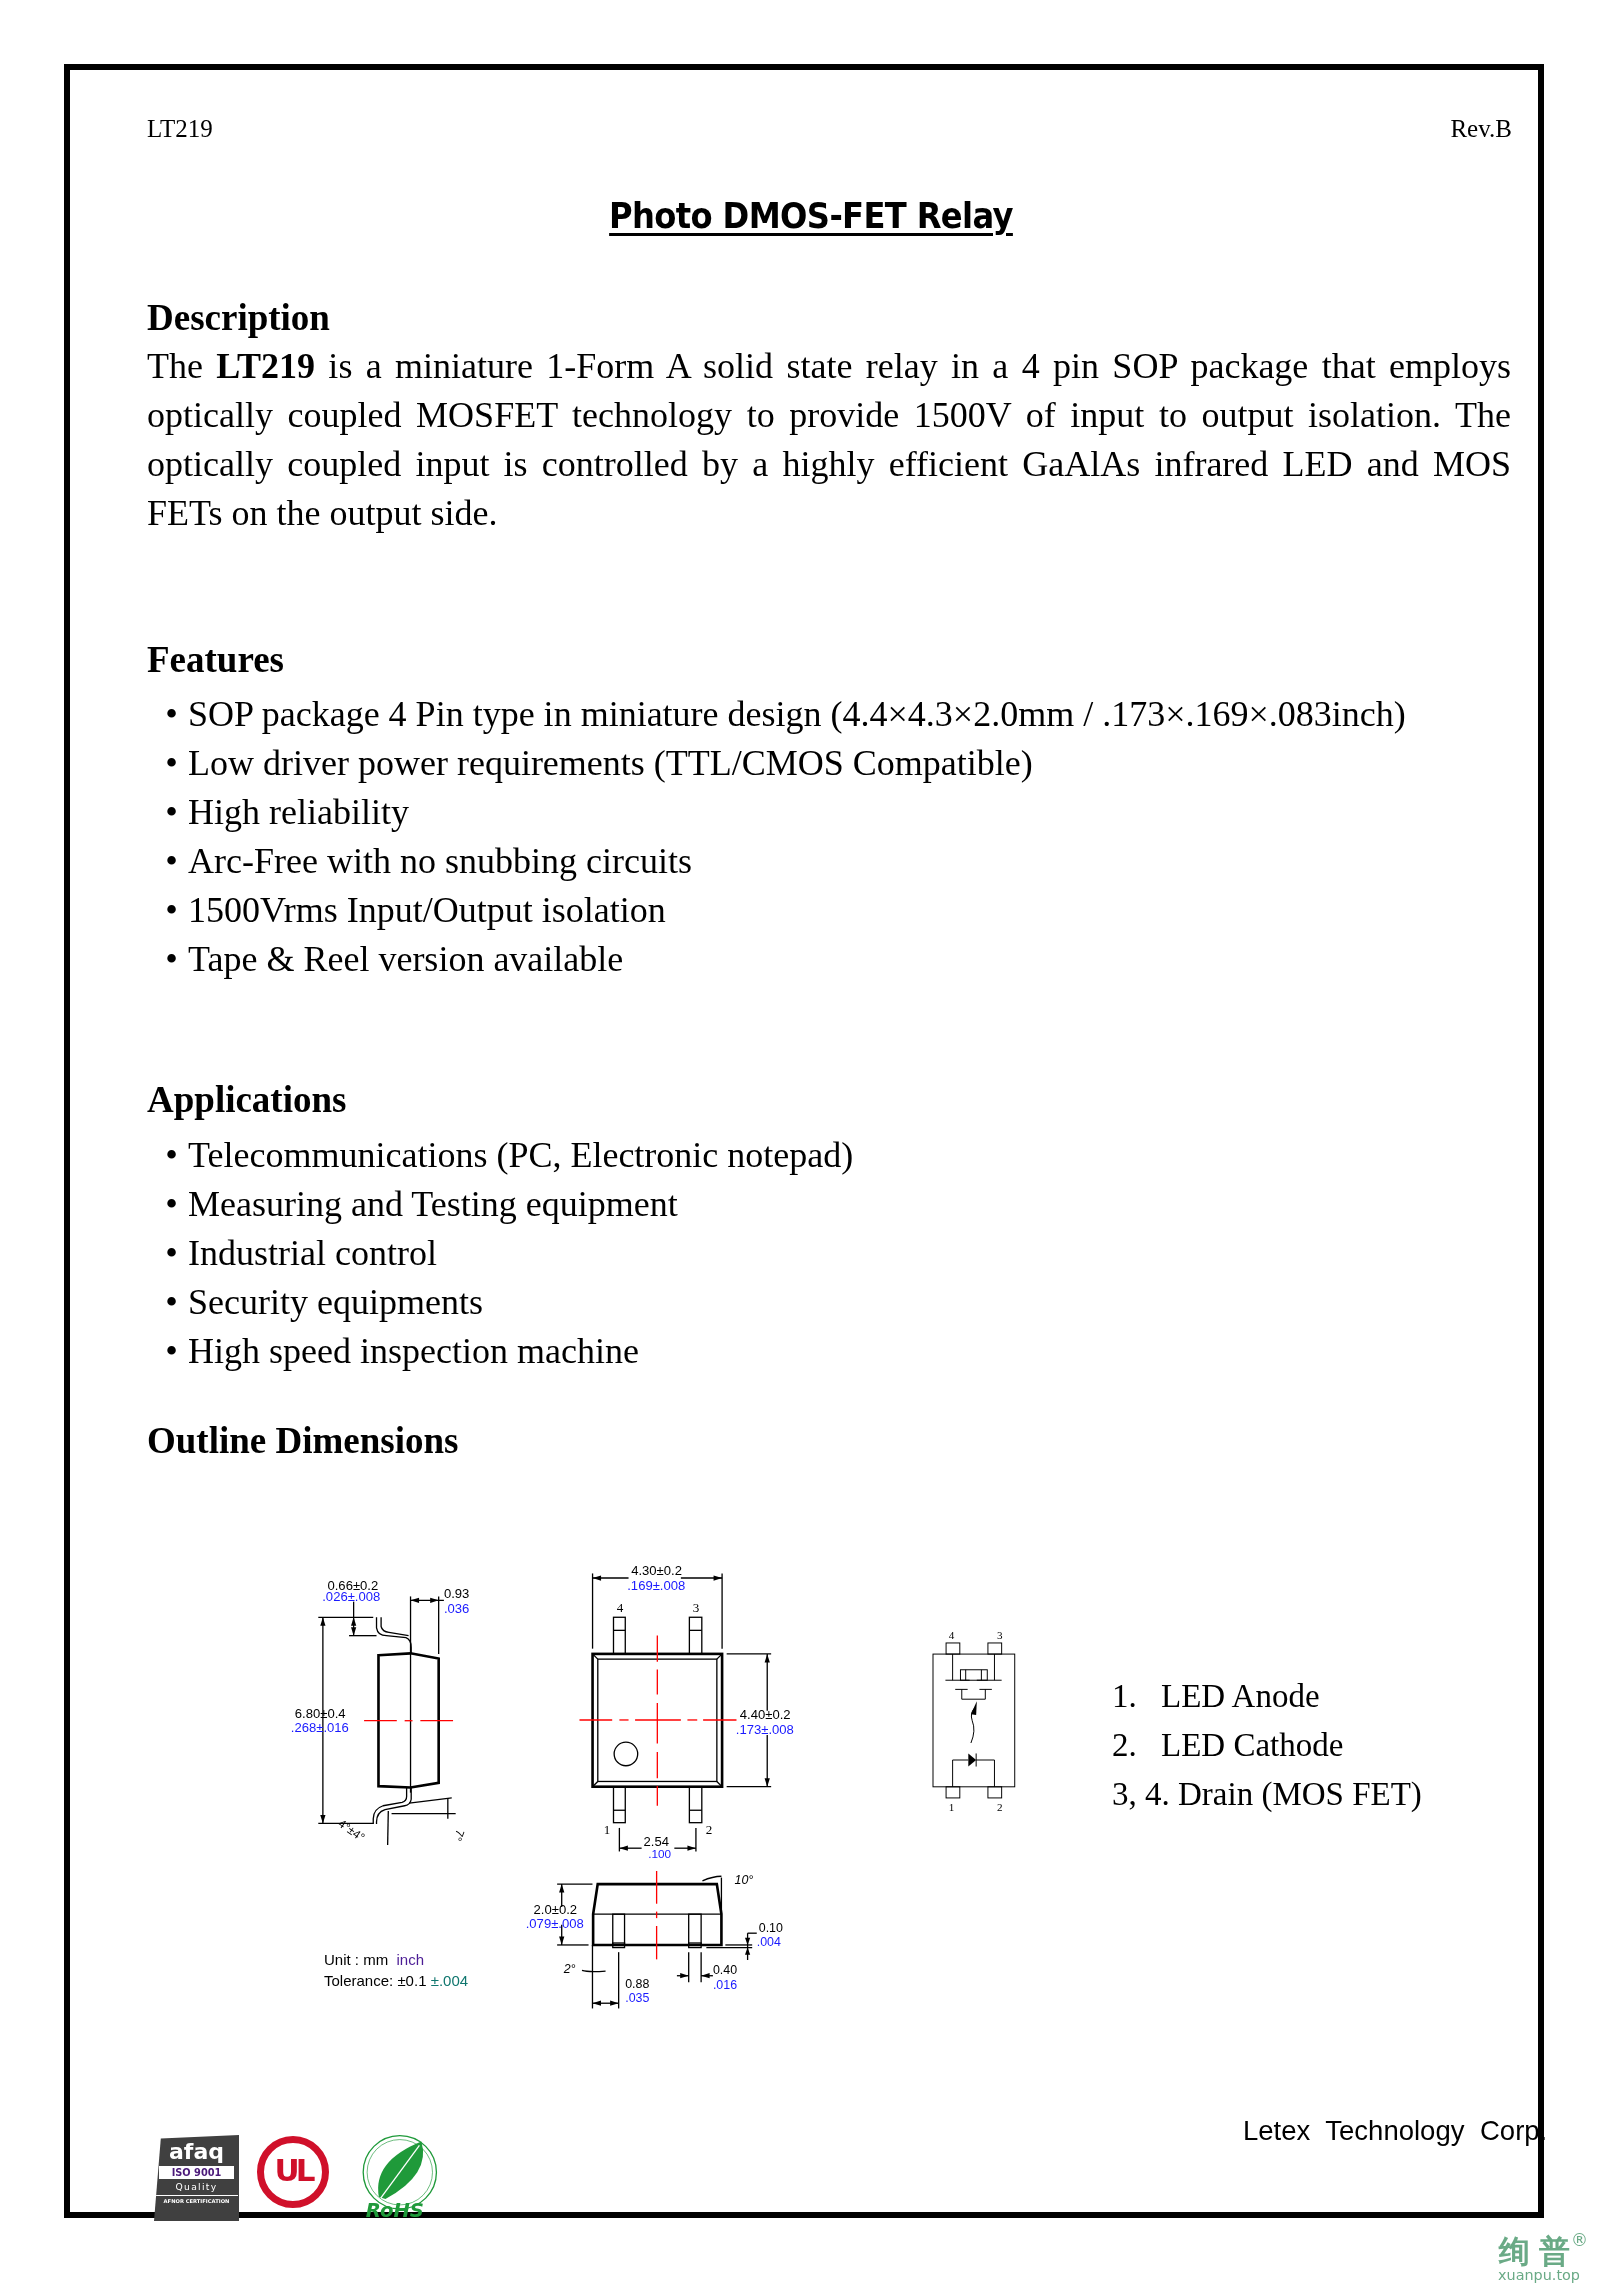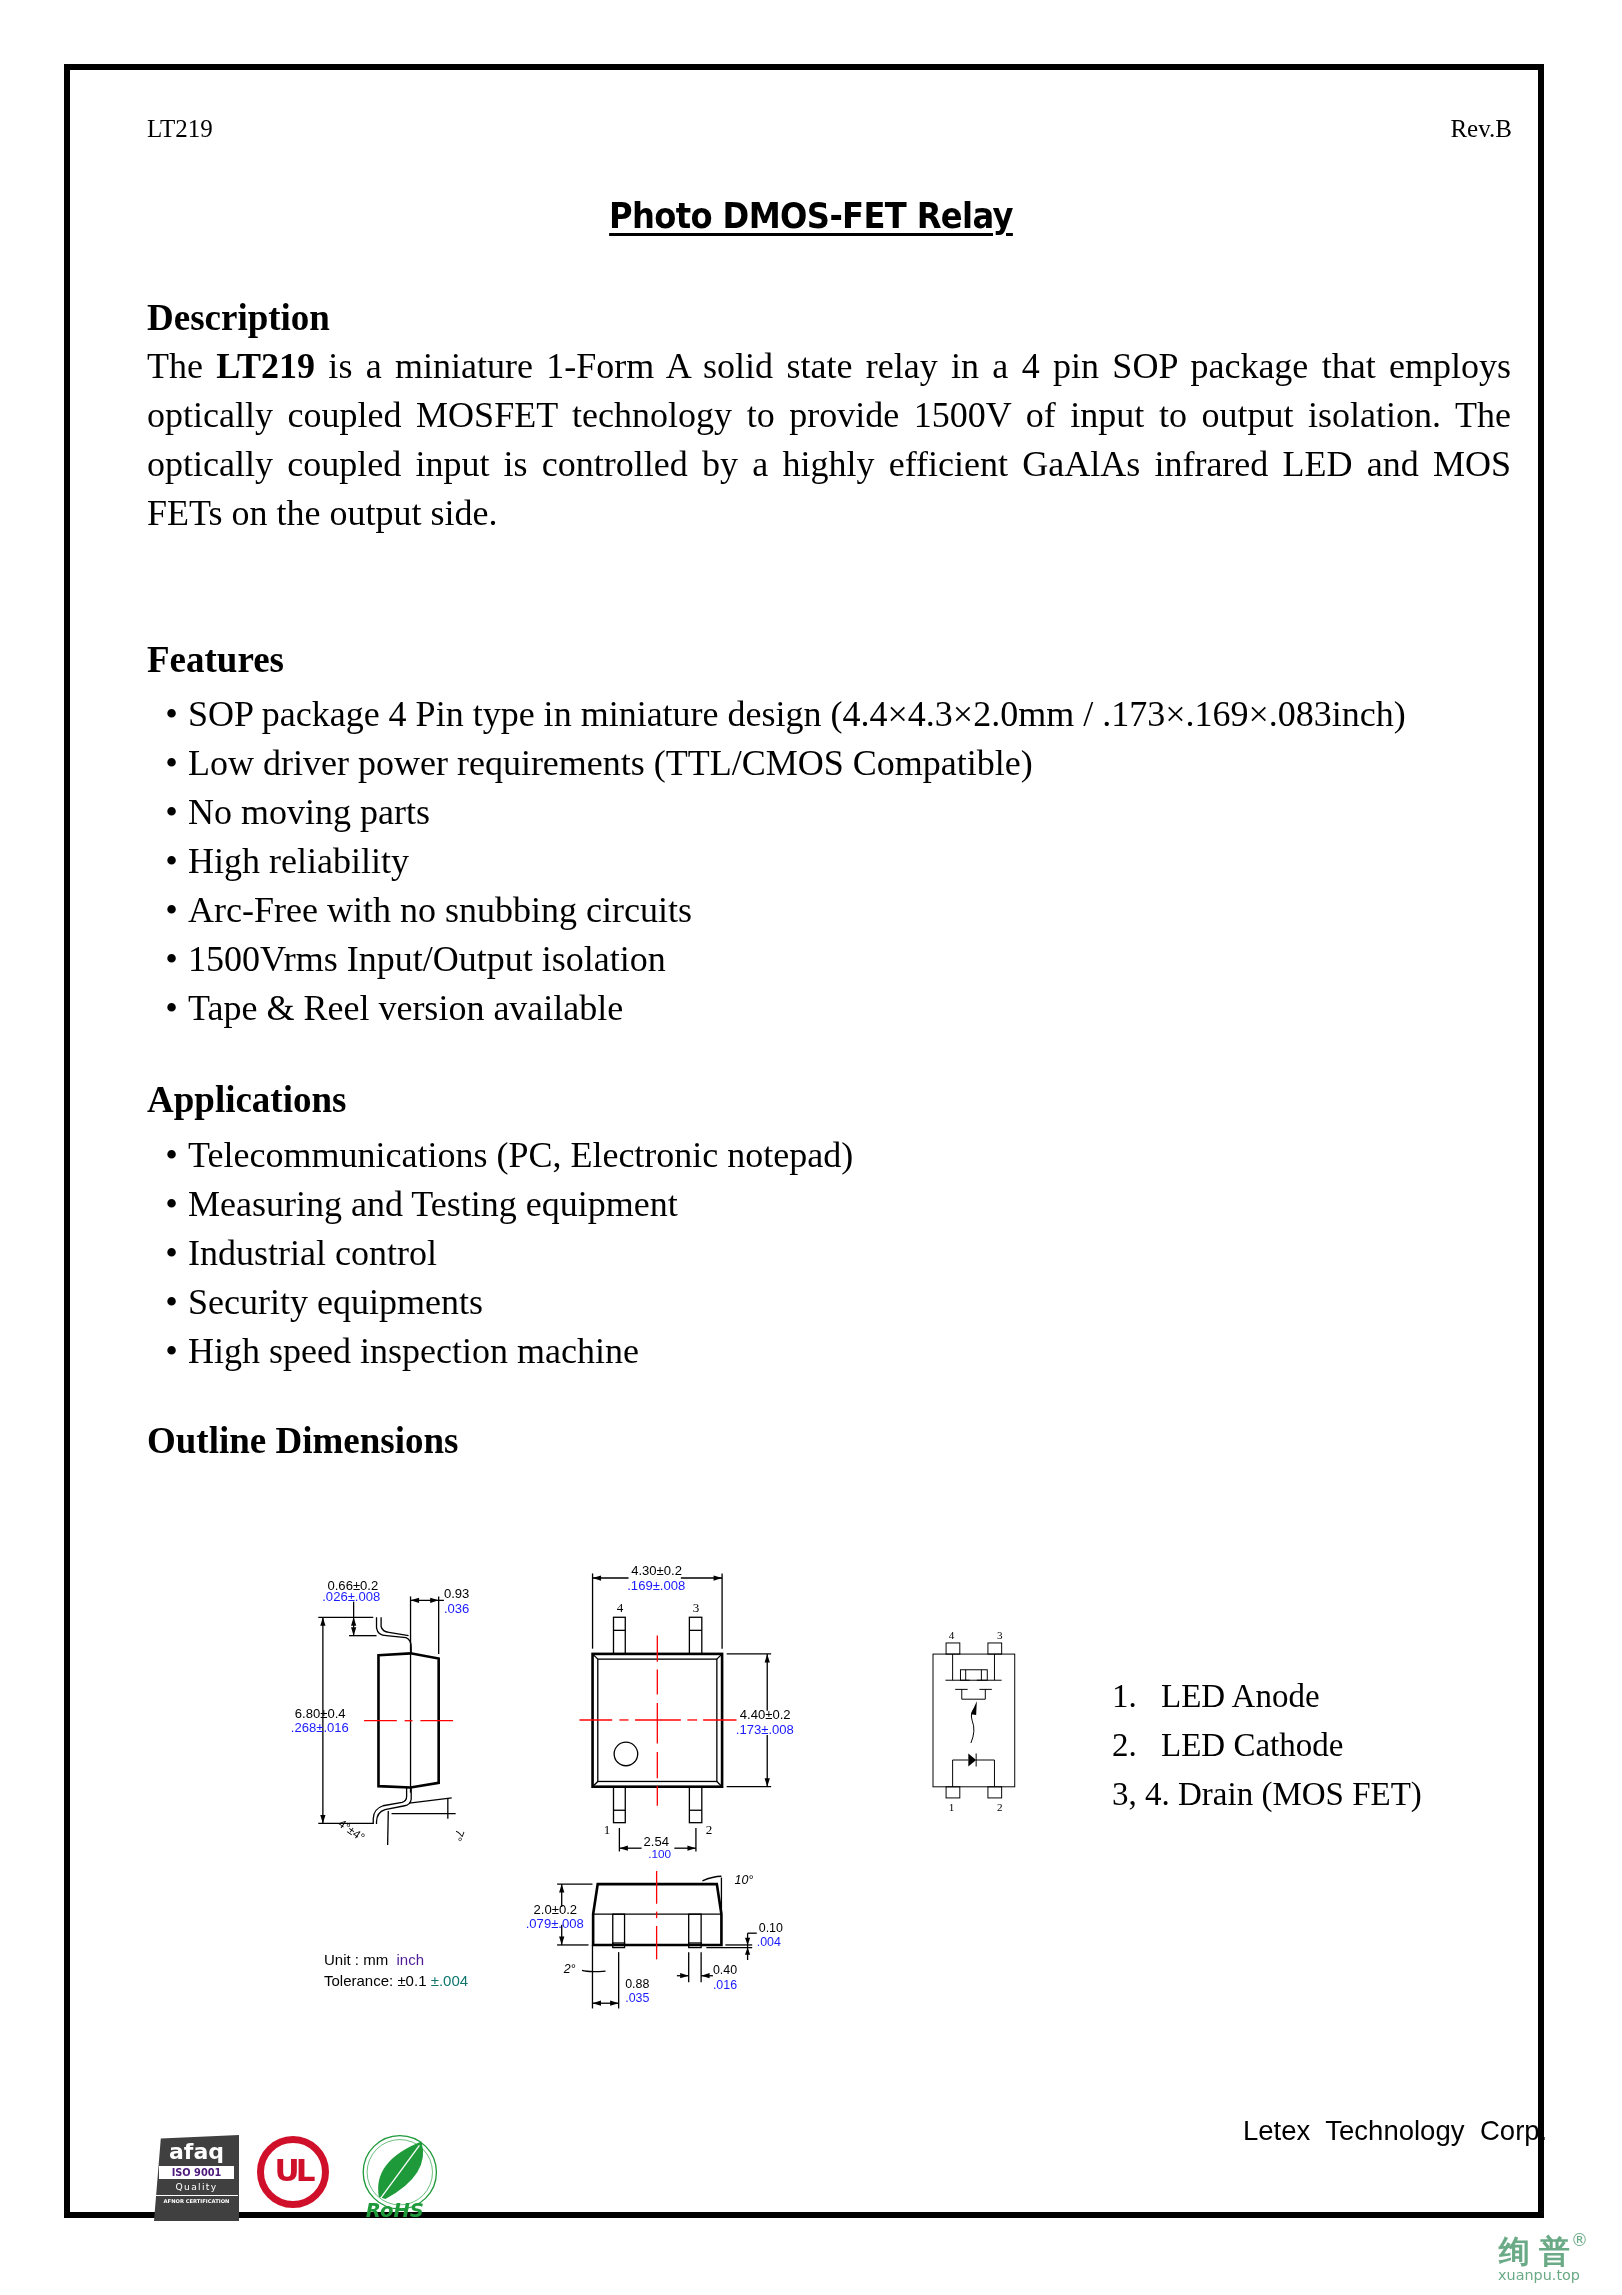--- a/index.html
+++ b/index.html
@@ -33,21 +33,20 @@
 
 <div class="abs title">Photo DMOS-FET Relay</div>
 
 <div class="abs h2" style="top:296px;">Description</div>
 <div class="abs para" style="top:342px;"><span>The </span><b>LT219</b><span> is a miniature 1-Form A solid state relay in a 4 pin SOP package that employs optically coupled MOSFET technology to provide 1500V of input to output isolation. The optically coupled input is controlled by a highly efficient GaAlAs infrared LED and MOS FETs on the output side.</span></div>
 
 <div class="abs h2" style="top:638px;">Features</div>
 <ul class="abs list" style="top:682px;">
   <li><span class="bullet">•</span><span>SOP package 4 Pin type in miniature design (4.4×4.3×2.0mm / .173×.169×.083inch)</span></li>
   <li><span class="bullet">•</span><span>Low driver power requirements (TTL/CMOS Compatible)</span></li>
-  <li><span class="bullet">•</span><span>No moving parts</span></li>
   <li><span class="bullet">•</span><span>High reliability</span></li>
   <li><span class="bullet">•</span><span>Arc-Free with no snubbing circuits</span></li>
   <li><span class="bullet">•</span><span>1500Vrms Input/Output isolation</span></li>
   <li><span class="bullet">•</span><span>Tape &amp; Reel version available</span></li>
 </ul>
 
 <div class="abs h2" style="top:1078px;">Applications</div>
 <ul class="abs list" style="top:1123px;">
   <li><span class="bullet">•</span><span>Telecommunications (PC, Electronic notepad)</span></li>
   <li><span class="bullet">•</span><span>Measuring and Testing equipment</span></li>

